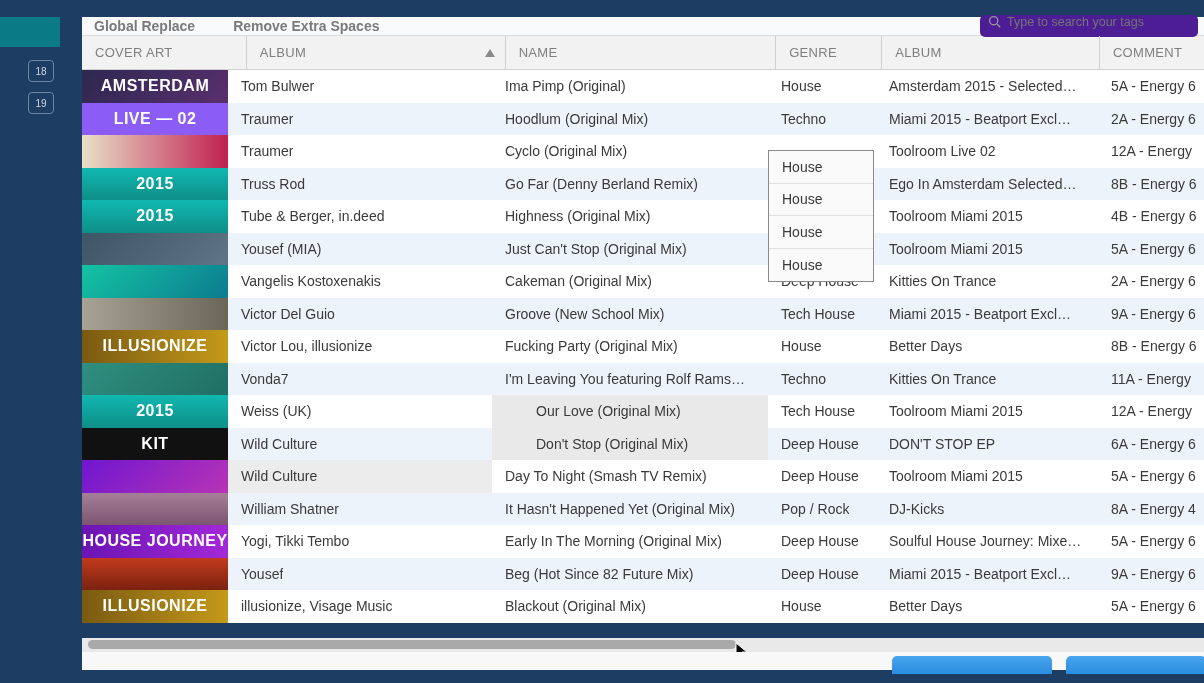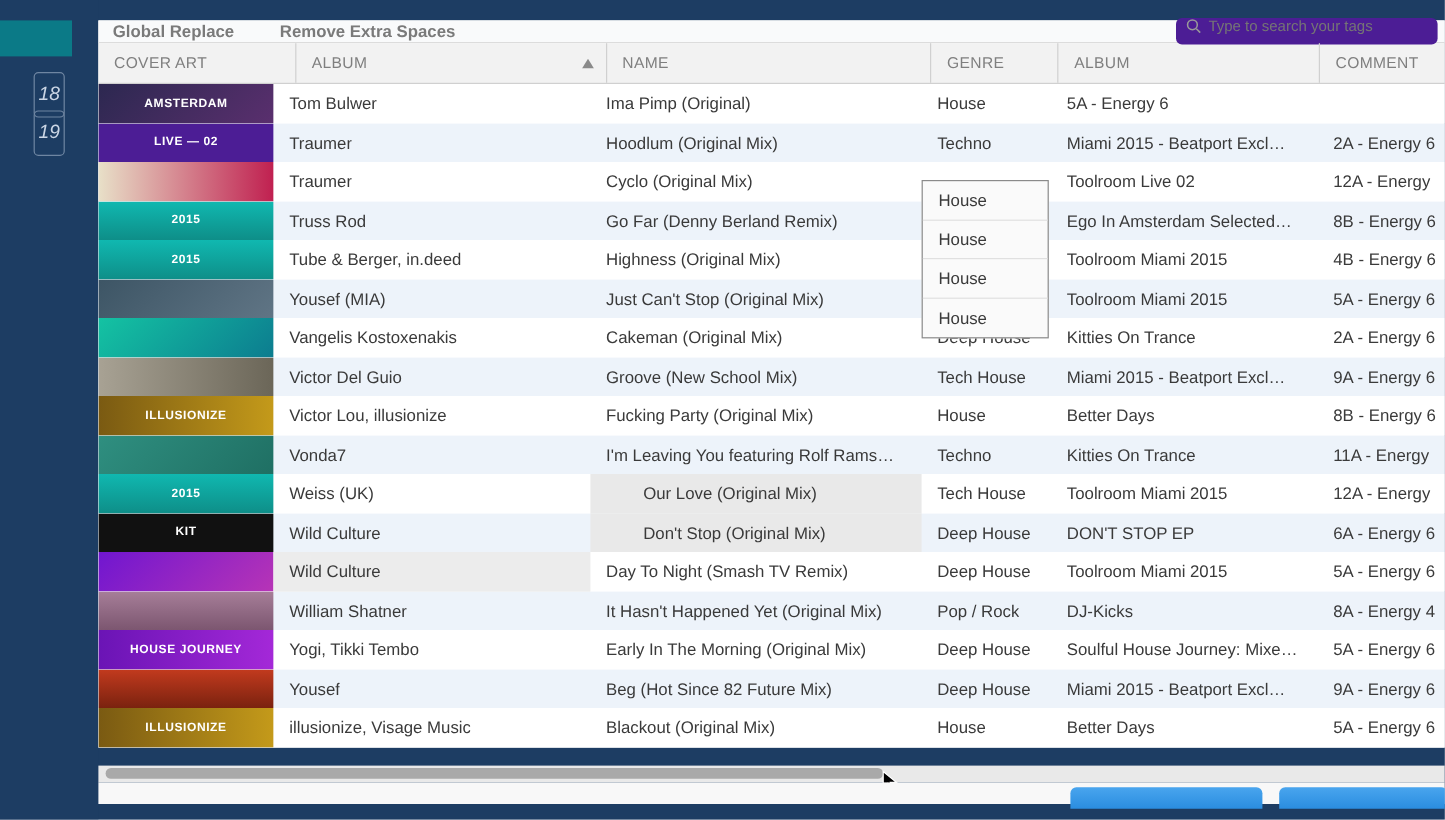--- a/index.html
+++ b/index.html
@@ -19,26 +19,26 @@
 }
 .left-sidebar .tab-block {
   width: 60px; height: 30px;
   background: #0b7a87;
   position: absolute;
   left: 0; top: 17px;
 }
 .left-sidebar .num-badge {
   position: absolute;
   left: 28px;
-  width: 26px; height: 38px;
+  width: 26px; height: 22px;
   border: 1px solid #6f86a2;
   border-radius: 4px;
-  font-size: 16px;
+  font-size: 10px;
   color: #cbd6e5;
-  display: flex; align-items: center; justify-content: center; font-style: italic;
+  display: flex; align-items: center; justify-content: center;
 }
 .left-sidebar .num-badge.b1 { top: 60px; }
 .left-sidebar .num-badge.b2 { top: 92px; }
 
 .main-panel {
   position: absolute;
   left: 82px; top: 17px;
   width: 1122px;
   background: #fff;
 }
@@ -110,21 +110,21 @@
   color: #3a3a3a;
   overflow: hidden;
   white-space: nowrap;
 }
 .row .cell span {
   overflow: hidden;
 }
 .cover-cell { padding-left: 0 !important; width: 146px; }
 .cover-cell .cover {
   width: 100%; height: 100%;
-  font-size: 10px; font-weight: 700;
+  font-size: 16px; font-weight: 700;
   color: #fff;
   display: flex; align-items: center; justify-content: center;
   letter-spacing: 0.5px;
   text-align: center;
 }
 
 .cell.sel-artist { background: #ececec; }
 .cell.sel-name   { background: #e9e9e9; padding-left: 44px; }
 
 .genre-editbox {
@@ -223,27 +223,30 @@
         </div>
         <div class="cell col-artist">
           <span>Tom Bulwer</span>
         </div>
         <div class="cell col-name">
           <span>Ima Pimp (Original)</span>
         </div>
         <div class="cell col-genre">
           <span>House</span>
         </div>
+        <div class="cell col-album">
+          <span>Amsterdam 2015 - Selected…</span>
+        </div>
         <div class="cell col-comment">
           <span>5A - Energy 6</span>
         </div>
       </div>
       <div class="row odd">
         <div class="cell cover-cell col-art">
-          <div class="cover" style="background: #4c1d95;">LIVE — 02</div>
+          <div class="cover" style="background: #8b5cf6;">LIVE — 02</div>
         </div>
         <div class="cell col-artist">
           <span>Traumer</span>
         </div>
         <div class="cell col-name">
           <span>Hoodlum (Original Mix)</span>
         </div>
         <div class="cell col-genre">
           <span>Techno</span>
         </div>

